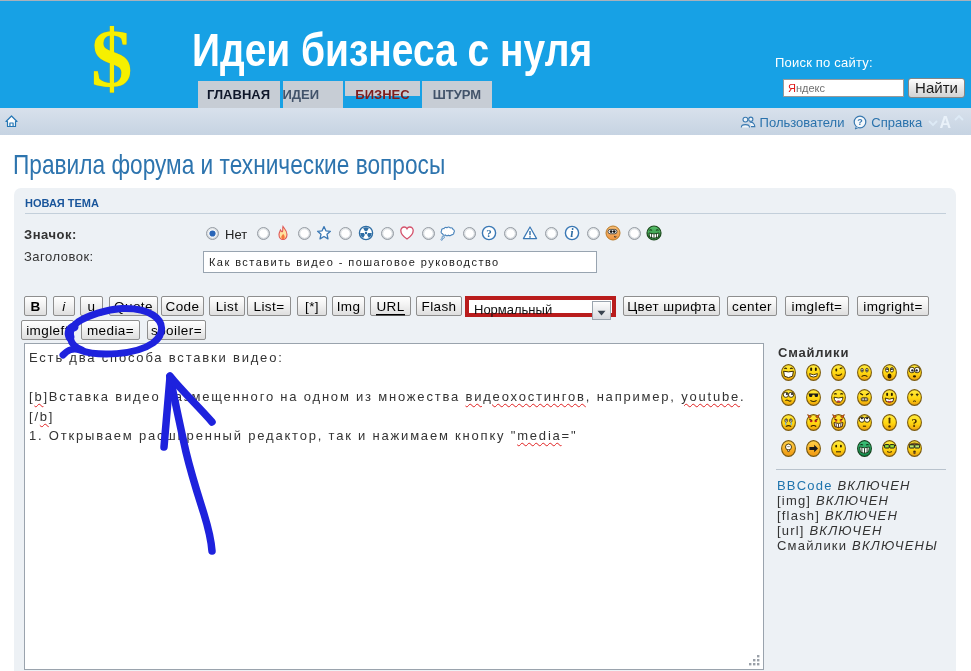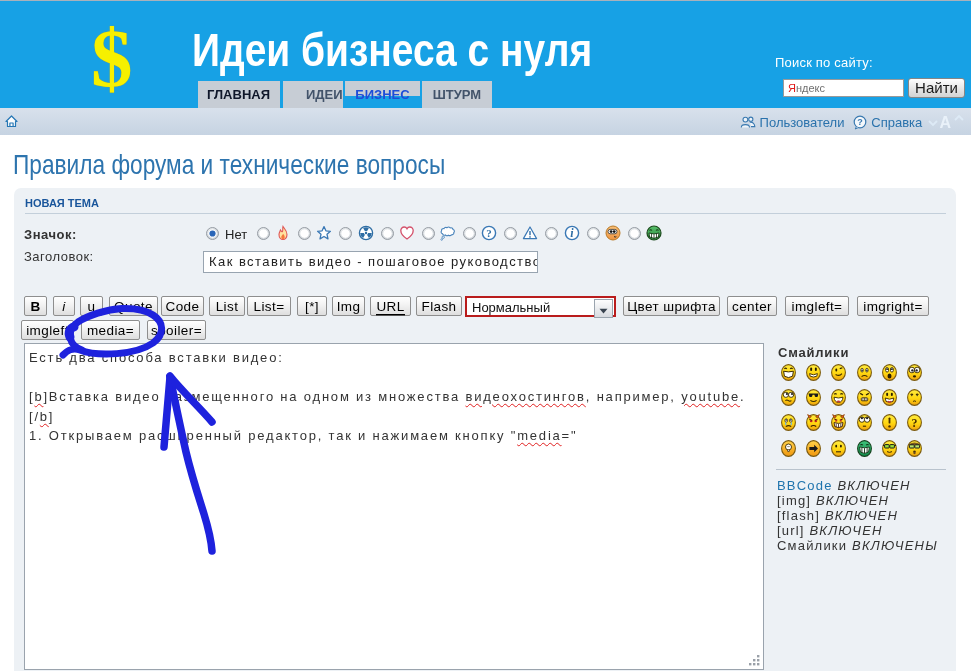--- a/index.html
+++ b/index.html
@@ -39,22 +39,22 @@
   </svg>
 
 <div class="abs" style="left:0;top:0;width:971px;height:1px;background:#a9b1bb"></div>
 <div class="abs" style="left:0;top:1px;width:971px;height:107px;background:#17a1e5">
 <div class="abs" style="left:91px;top:9px;width:46px;font-family:'Liberation Serif',serif;font-weight:bold;font-size:83px;color:#f6f000;text-shadow:0 0 1px #caa000">$</div>
 <div class="abs" style="left:192px;top:21px;font-size:47px;font-weight:bold;color:#fff;transform:scaleX(0.828);transform-origin:left top">Идеи бизнеса с нуля</div>
 <div class="abs" style="left:775px;top:54px;font-size:13px;color:#fff;letter-spacing:0.2px">Поиск по сайту:</div>
 <div class="abs" style="left:783px;top:78px;width:115px;height:16px;background:#fff;border:1px solid #999;font-size:11px;line-height:16px;padding-left:4px"><span style="color:#e01818">Я</span><span style="color:#707070">ндекс</span></div>
 <div class="abs" style="left:908px;top:77px;width:55px;height:18px;background:linear-gradient(#fefefe,#e8e8e8 50%,#d2d2d2);border:1px solid #868686;border-radius:3px;font-size:15px;line-height:18px;text-align:center;color:#1a1a1a">Найти</div>
 <div class="abs" style="left:197.5px;top:80px;width:82px;height:27px;background:#c7cdd5;font-size:13px;font-weight:bold;color:#0f172a;text-align:center;line-height:28px">ГЛАВНАЯ</div>
-<div class="abs" style="left:282.5px;top:80px;width:60px;height:27px;background:#c7cdd5;font-size:13px;font-weight:bold;color:#42536a;text-align:right;line-height:28px">ИДЕИ</div>
-<div class="abs" style="left:345px;top:80px;width:75px;height:15px;background:#c7cdd5;font-size:13px;font-weight:bold;color:#1d4ed8;text-align:center;line-height:28px">БИЗНЕС</div>
+<div class="abs" style="left:282.5px;top:80px;width:60px;height:27px;background:#c7cdd5;font-size:13px;font-weight:bold;color:#42536a;text-align:left;line-height:28px">ИДЕИ</div>
+<div class="abs" style="left:345px;top:80px;width:75px;height:15px;background:#c7cdd5;font-size:13px;font-weight:bold;color:#7f1d1d;text-align:center;line-height:28px">БИЗНЕС</div>
 <div class="abs" style="left:422px;top:80px;width:70px;height:27px;background:#c7cdd5;font-size:13px;font-weight:bold;color:#42536a;text-align:center;line-height:28px">ШТУРМ</div>
 </div>
 <div class="abs" style="left:0;top:108px;width:971px;height:27px;background:linear-gradient(#d8e1ec,#c6d3e2)">
 <div class="abs" style="left:4px;top:6px"><svg width="15" height="14" viewBox="0 0 15 14">
         <path d="M2 7.5 L7.5 2 L13 7.5 L11.5 7.5 L11.5 12.5 L3.5 12.5 L3.5 7.5 Z M5.9 12.5 L5.9 9 L9.1 9 L9.1 12.5" fill="#fdfdfd" stroke="#2577b5" stroke-width="1.2" stroke-linejoin="round"></path>
       </svg></div>
 <div class="abs" style="left:740px;top:7px;font-size:13px;color:#2a72ac"><svg width="16" height="14" viewBox="0 0 16 14" style="vertical-align:-2px">
         <circle cx="5.4" cy="4.6" r="2.4" fill="#eef4fa" stroke="#3a79b0" stroke-width="1.1"></circle>
         <path d="M1.3 12.5 C1.3 8.7 9.5 8.7 9.5 12.5" fill="#eef4fa" stroke="#3a79b0" stroke-width="1.1"></path>
         <circle cx="10.8" cy="4.2" r="2.1" fill="#eef4fa" stroke="#3a79b0" stroke-width="1.1"></circle>
@@ -165,33 +165,33 @@
 <circle cx="6.5" cy="6.5" r="4.7" fill="#fff" stroke="#d4d9dd" stroke-width="0.8"></circle>
   </svg>
 <svg class="abs" style="left:646px;top:225px" width="16" height="16" viewBox="0 0 16 16">
     <circle cx="8" cy="8" r="7" fill="url(#gg)" stroke="#1d4a1d" stroke-width="1.2"></circle>
     <path d="M3.5 5.5 Q4.7 4 5.9 5.5" stroke="#143814" stroke-width="1.1" fill="none"></path>
     <path d="M10.1 5.5 Q11.3 4 12.5 5.5" stroke="#143814" stroke-width="1.1" fill="none"></path>
     <path d="M3 8 Q8 10 13 8 L12.4 12 Q8 14.6 3.6 12 Z" fill="#fff" stroke="#143814" stroke-width="0.9"></path>
     <path d="M5.5 8.9 L5.5 13.2 M8 9.3 L8 13.8 M10.5 8.9 L10.5 13.2" stroke="#143814" stroke-width="0.8"></path>
   </svg>
 <div class="abs" style="left:24px;top:249px;font-size:13px;font-weight:normal;color:#333;letter-spacing:0.5px">Заголовок:</div>
-<div class="abs" style="left:203px;top:251px;width:335px;height:22px;background:#fff;border:1px solid #98a4b0;box-sizing:border-box;font-size:13px;line-height:20px;padding-left:5px;color:#222;letter-spacing:1.45px;white-space:nowrap;overflow:hidden">Как вставить видео - пошаговое руководство</div>
+<div class="abs" style="left:203px;top:251px;width:394px;height:22px;background:#fff;border:1px solid #98a4b0;box-sizing:border-box;font-size:11px;line-height:20px;padding-left:5px;color:#222;letter-spacing:1.45px;white-space:nowrap;overflow:hidden">Как вставить видео - пошаговое руководство</div>
 <div class="tbn " style="left:24px;top:296px;width:23px"><b>B</b></div>
 <div class="tbn " style="left:53px;top:296px;width:22px"><i>i</i></div>
 <div class="tbn " style="left:80px;top:296px;width:23px"><span style="box-shadow:0 1.4px 0 #000">u</span></div>
 <div class="tbn " style="left:109px;top:296px;width:49px">Quote</div>
 <div class="tbn " style="left:161px;top:296px;width:43px">Code</div>
 <div class="tbn " style="left:209px;top:296px;width:36px">List</div>
 <div class="tbn " style="left:247px;top:296px;width:44px">List=</div>
 <div class="tbn " style="left:297px;top:296px;width:30px">[*]</div>
 <div class="tbn " style="left:332px;top:296px;width:33px">Img</div>
 <div class="tbn " style="left:370px;top:296px;width:41px"><span style="box-shadow:0 1.4px 0 #000">URL</span></div>
 <div class="tbn " style="left:416px;top:296px;width:46px">Flash</div>
-<div class="abs" style="left:465px;top:296px;width:151px;height:21px;background:#fff;border:2px solid #b91c1c;box-sizing:border-box;font-size:13px;line-height:19px;padding-left:5px;color:#111">Нормальный
+<div class="abs" style="left:465px;top:296px;width:151px;height:21px;background:#fff;border:4px solid #b91c1c;box-sizing:border-box;font-size:13px;line-height:19px;padding-left:5px;color:#111">Нормальный
 <span style="position:absolute;right:1px;top:1px;width:17px;height:17px;background:linear-gradient(#fdfdfd,#d8dbe0);border:1px solid #9aa4ae;text-align:center"><svg width="9" height="6" viewBox="0 0 9 6" style="margin-top:5px">
         <path d="M0.5 0.8 L8.5 0.8 L4.5 5.5 Z" fill="#3a4450"></path>
       </svg></span></div>
 <div class="tbn " style="left:623px;top:296px;width:97px">Цвет шрифта</div>
 <div class="tbn " style="left:727px;top:296px;width:50px">center</div>
 <div class="tbn " style="left:785px;top:296px;width:64px">imgleft=</div>
 <div class="tbn " style="left:857px;top:296px;width:72px">imgright=</div>
 <div class="tbn " style="left:21px;top:320px;width:53px">imgleft</div>
 <div class="tbn " style="left:81px;top:320px;width:59px">media=</div>
 <div class="tbn " style="left:147px;top:320px;width:59px">spoiler=</div>

